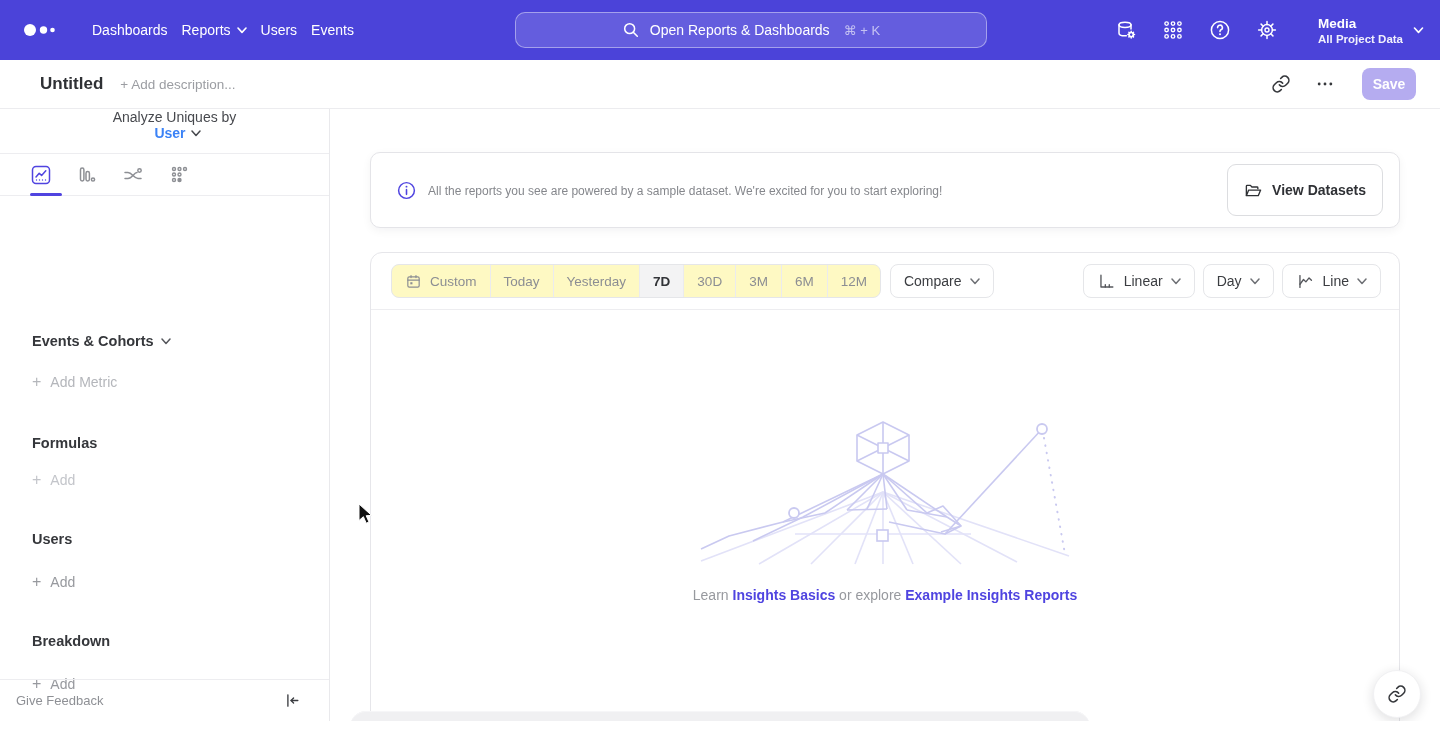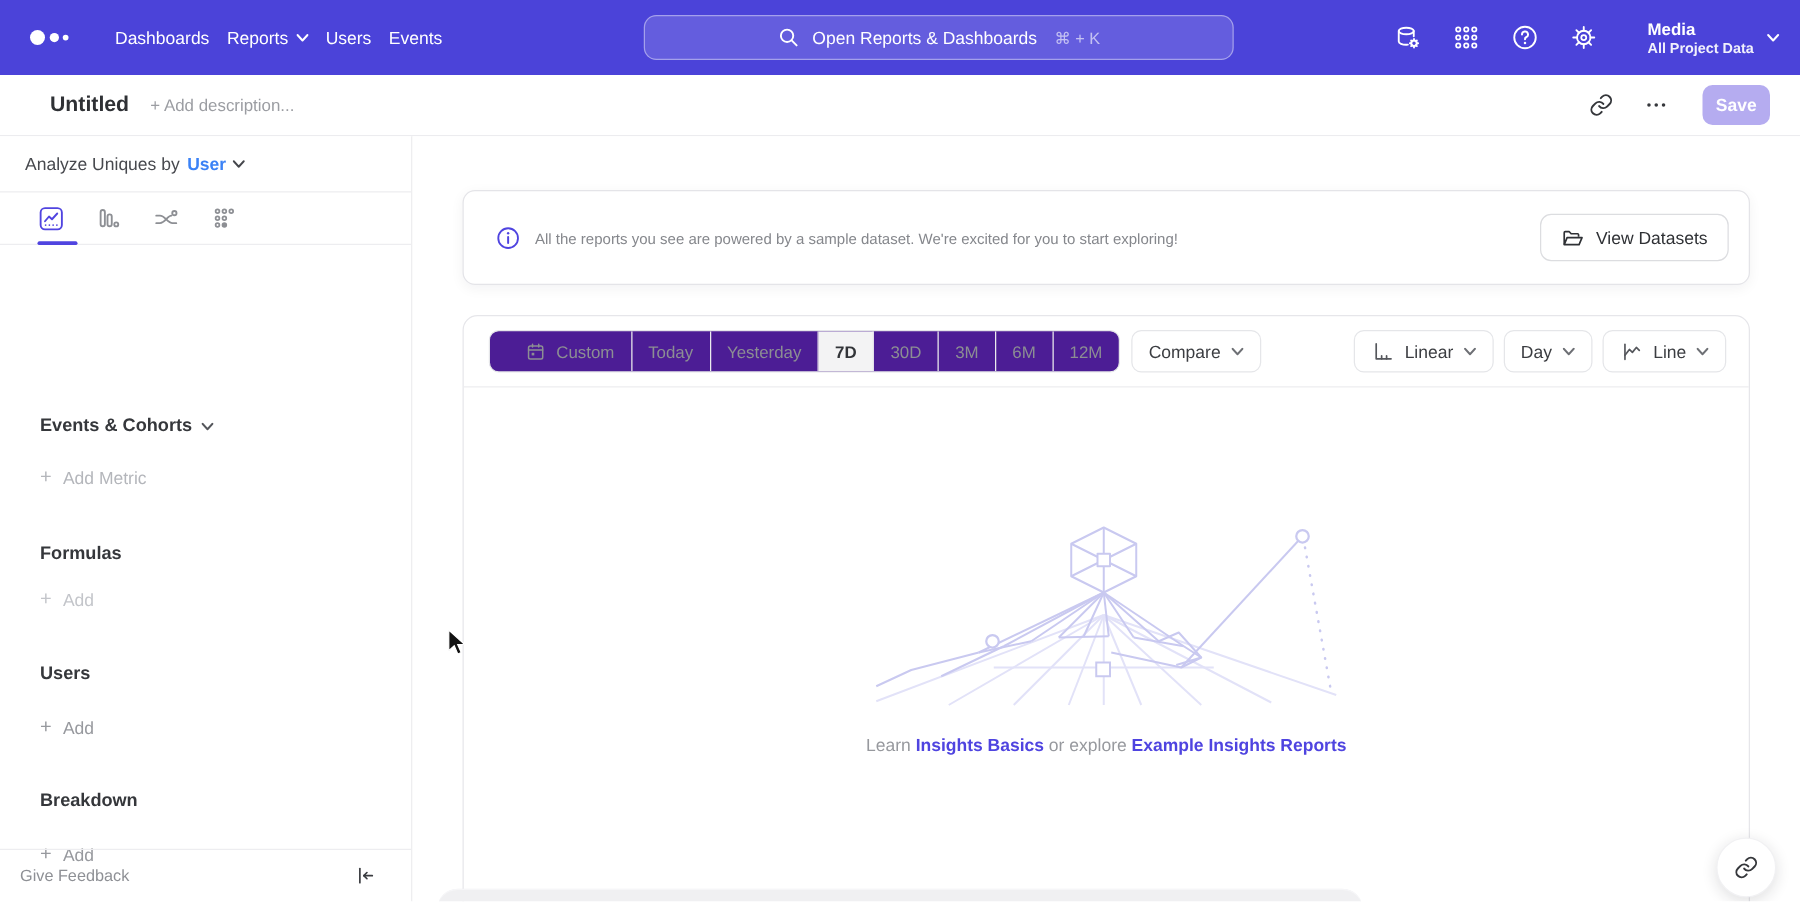--- a/index.html
+++ b/index.html
@@ -30,49 +30,49 @@
   .hdr-iconbtn { width:34px; height:34px; border-radius:8px; display:flex; align-items:center; justify-content:center; cursor:pointer; }
   .save-btn { width:54px; height:32px; margin-left:10px; background:#b5acf0; border:none; border-radius:8px;
     color:#fff; font-size:14px; font-weight:600; font-family:inherit; cursor:pointer; }
 
   
   .content { display:flex; height:612px; }
   .sidebar { width:330px; border-right:1px solid #e9e9ec; position:relative; flex-shrink:0; background:#fff; }
   .main { flex:1; position:relative; background:#fff; overflow:hidden; }
 
   
-  .analyze-row { height:45px; border-bottom:1px solid #ededf0; display:flex; align-items:center; padding-left:20px; font-size:14px; color:#47494e; }
+  .analyze-row { height:45px; border-bottom:1px solid #ededf0; display:flex; align-items:center; padding-left:20px; font-size:14px; color:#47494e;flex-direction:column; }
   .analyze-row .val { font-weight:600; color:#3b82f6; margin-left:6px; display:flex; align-items:center; gap:5px; cursor:pointer; }
   .tabs-row { height:42px; border-bottom:1px solid #ededf0; display:flex; align-items:center; padding-left:30px; gap:24px; position:relative; }
   .tab { width:22px; height:22px; display:flex; align-items:center; justify-content:center; cursor:pointer; }
   .tab-underline { position:absolute; left:30px; bottom:-1px; width:32px; height:3px; background:#5044e0; border-radius:2px; }
   .sb-abs { position:absolute; left:32px; }
   .sb-section { font-size:14.5px; font-weight:600; color:#35373b; display:flex; align-items:center; gap:7px; }
   .sb-add { font-size:14px; color:#97999e; display:flex; align-items:center; gap:9px; cursor:pointer; }
   .sb-add .plus { font-size:16px; }
   .sb-add.muted { color:#c3c5ca; cursor:default; }
   .sb-add.metric { color:#b4b6bb; }
   .feedback-bar { position:absolute; bottom:0; left:0; right:0; height:42px; border-top:1px solid #ededf0;
     display:flex; align-items:center; justify-content:space-between; padding:0 28px 0 16px;gap:28px; }
   .feedback-link { font-size:13px; color:#8e9095; cursor:pointer; }
 
   
   .banner { position:absolute; left:40px; right:40px; top:43px; height:76px; background:#fff; border:1px solid #e4e4e8;
     border-radius:10px; box-shadow:0 3px 10px rgba(25,28,33,.05); display:flex; align-items:center; padding:0 16px 0 25px; }
   .banner-text { margin-left:11px; }
   .banner-title { font-size:15.5px; font-weight:700; color:#2d2f33; line-height:21px; }
   .banner-sub { font-size:12px; color:#85878c; line-height:20px; margin-top:1px; }
-  .datasets-btn { margin-left:auto; height:38px; background:#fff; border:1px solid #dcdde0; border-radius:9px;
-    display:flex; align-items:center; gap:9px; padding:0 16px; font-size:14px; font-weight:400; color:#2f3135; cursor:pointer;
+  .datasets-btn { margin-left:auto; height:52px; background:#fff; border:1px solid #dcdde0; border-radius:9px;
+    display:flex; align-items:center; gap:9px; padding:0 16px; font-size:14px; font-weight:700; color:#2f3135; cursor:pointer;
     font-family:inherit; }
 
   
   .card { position:absolute; left:40px; right:40px; top:143px; height:660px; border:1px solid #e6e6ea; border-radius:12px; background:#fff; }
   .card-toolbar { height:57px; border-bottom:1px solid #ededf0; display:flex; align-items:center; padding:0 18px 0 20px; }
-  .seg-control { display:flex; align-items:stretch; height:34px; border:1px solid #e5e6e9; border-radius:8px; overflow:hidden; background:#4c1d95;padding-left:15px; }
+  .seg-control { display:flex; align-items:stretch; height:34px; border:1px solid #e5e6e9; border-radius:8px; overflow:hidden; background:#fef9c3; }
   .seg { display:flex; align-items:center; gap:8px; padding:0 13px; font-size:13.5px; color:#8c8e93; border-right:1px solid #ebebee; cursor:pointer; white-space:nowrap; }
   .seg:last-child { border-right:none; }
   .seg.selected { background:#f3f3f4; color:#323438; font-weight:600; }
   .tb-btn { height:34px; border:1px solid #e5e6e9; border-radius:8px; background:#fff; display:flex; align-items:center; gap:8px;
     padding:0 13px; font-size:14px; color:#3b3d41; font-weight:500; cursor:pointer; font-family:inherit; white-space:nowrap; }
   .tb-btn.compare { margin-left:9px; }
   .tb-right { margin-left:auto; display:flex; gap:8px; }
 
   
   .empty { text-align:center; }

